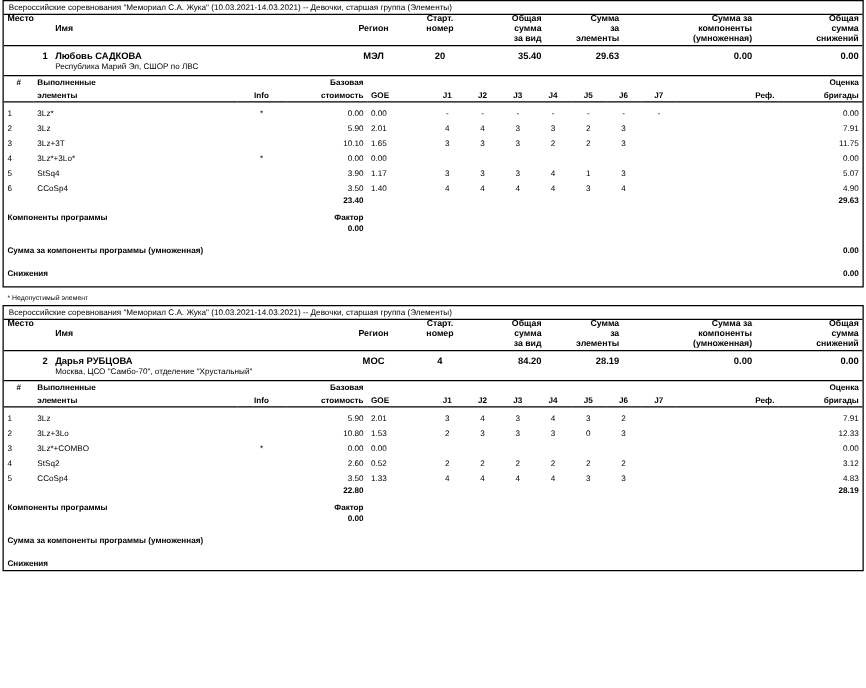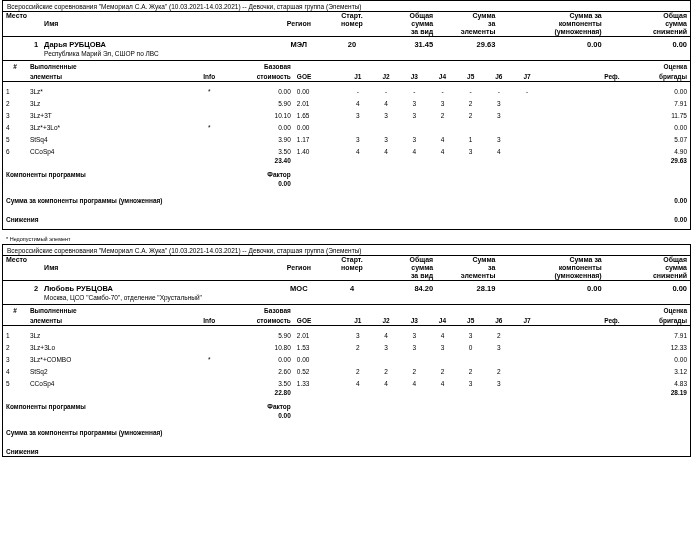--- a/index.html
+++ b/index.html
@@ -156,24 +156,24 @@
           <col style="width:58px">
           <col style="width:48px">
         <col style="width:60px">
           <col style="width:62px">
           <col style="width:106px">
           <col style="width:85px">
       </colgroup>
       <tbody>
           <tr class="skater-row">
         <td class="lbl-right">1</td>
-        <td class="lbl-left">Дарья РУБЦОВА</td>
+        <td class="lbl-left">Любовь САДКОВА</td>
         <td class="lbl-center">МЭЛ</td>
         <td class="lbl-center">20</td>
-        <td class="lbl-right">31.45</td>
+        <td class="lbl-right">35.40</td>
         <td class="lbl-right">29.63</td>
         <td class="lbl-right">0.00</td>
         <td class="lbl-right">0.00</td>
       </tr>
       <tr class="club-row">
         <td>&nbsp;</td>
         <td class="lbl-left">Республика Марий Эл, СШОР по ЛВС</td>
         <td colspan="6">&nbsp;</td>
       </tr>
     </tbody>
@@ -435,21 +435,21 @@
           <col style="width:58px">
           <col style="width:48px">
         <col style="width:60px">
           <col style="width:62px">
           <col style="width:106px">
           <col style="width:85px">
       </colgroup>
       <tbody>
           <tr class="skater-row">
         <td class="lbl-right">2</td>
-        <td class="lbl-left">Любовь РУБЦОВА</td>
+        <td class="lbl-left">Дарья РУБЦОВА</td>
         <td class="lbl-center">МОС</td>
         <td class="lbl-center">4</td>
         <td class="lbl-right">84.20</td>
         <td class="lbl-right">28.19</td>
         <td class="lbl-right">0.00</td>
         <td class="lbl-right">0.00</td>
       </tr>
       <tr class="club-row">
         <td>&nbsp;</td>
         <td class="lbl-left">Москва, ЦСО "Самбо-70", отделение "Хрустальный"</td>

